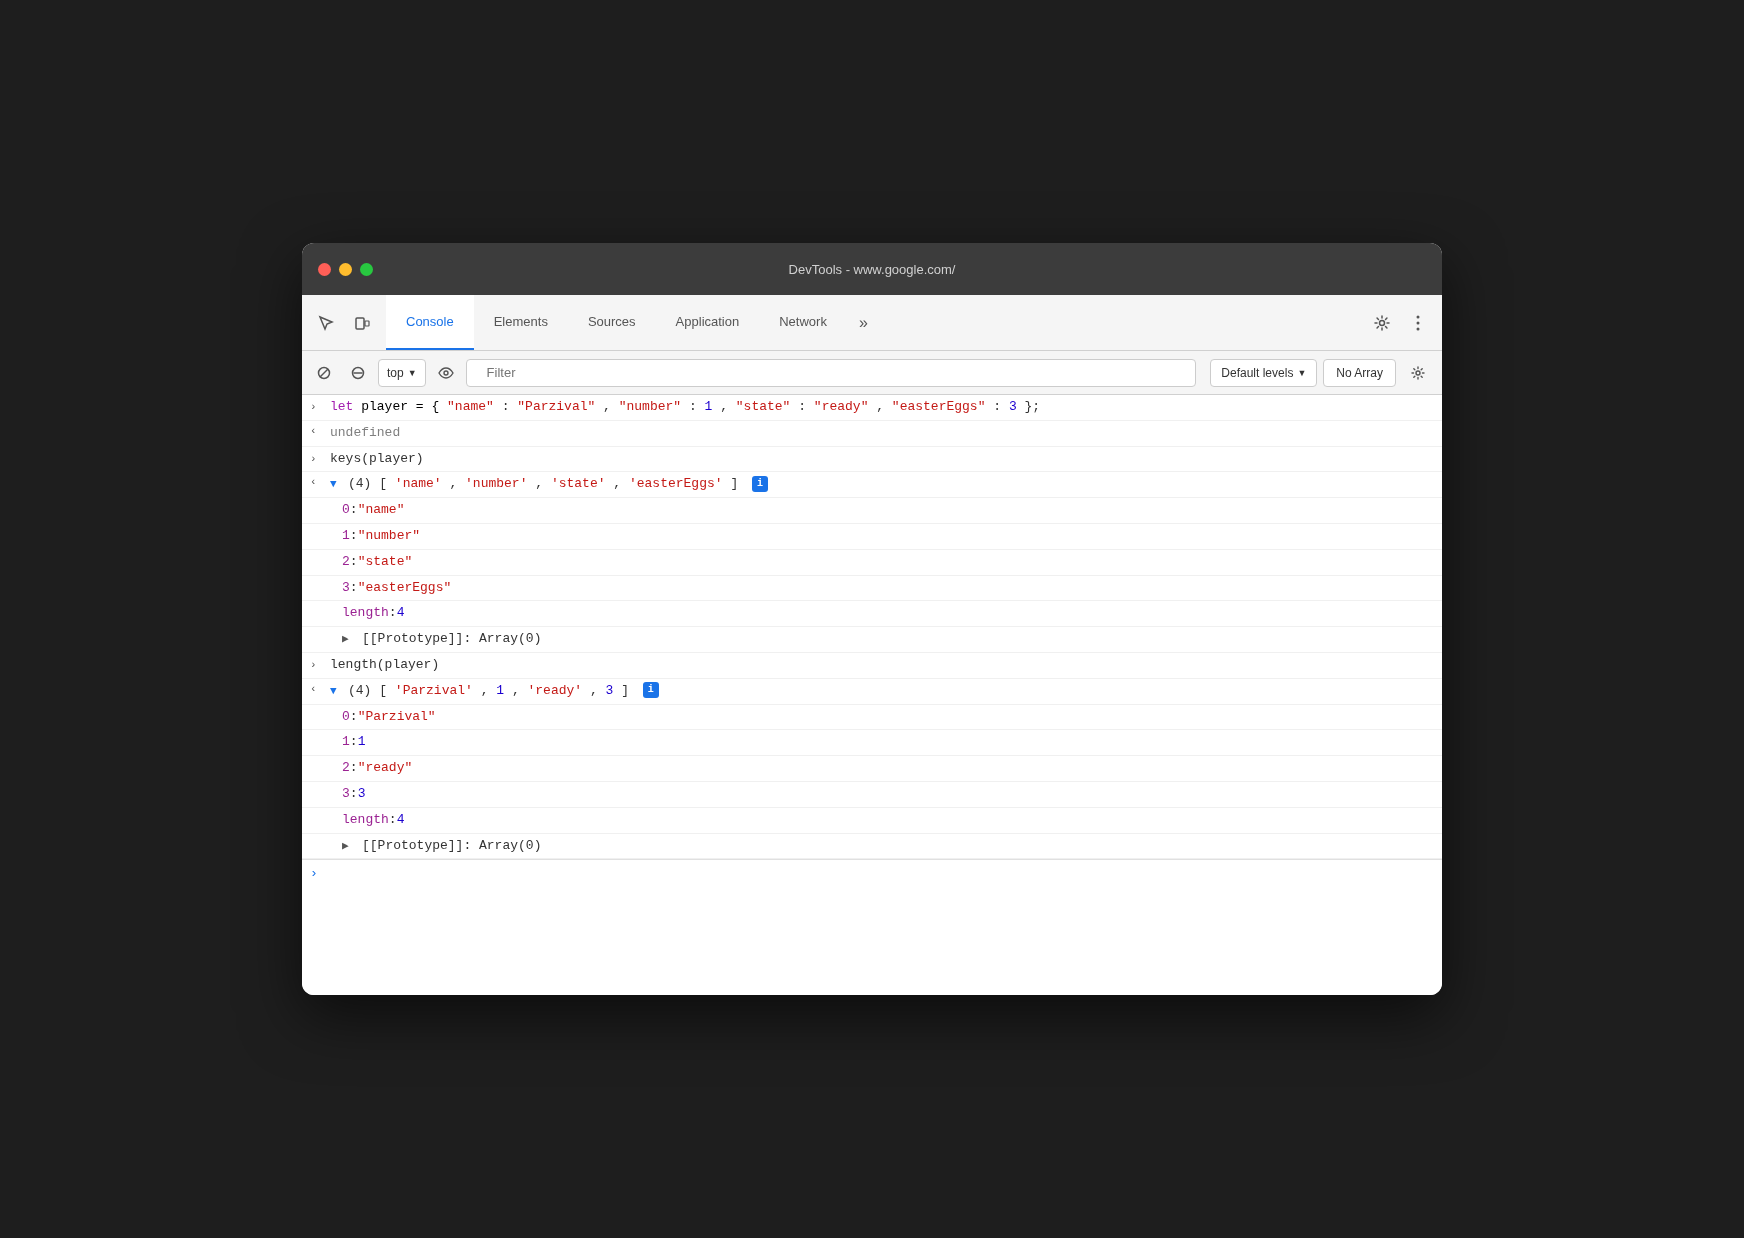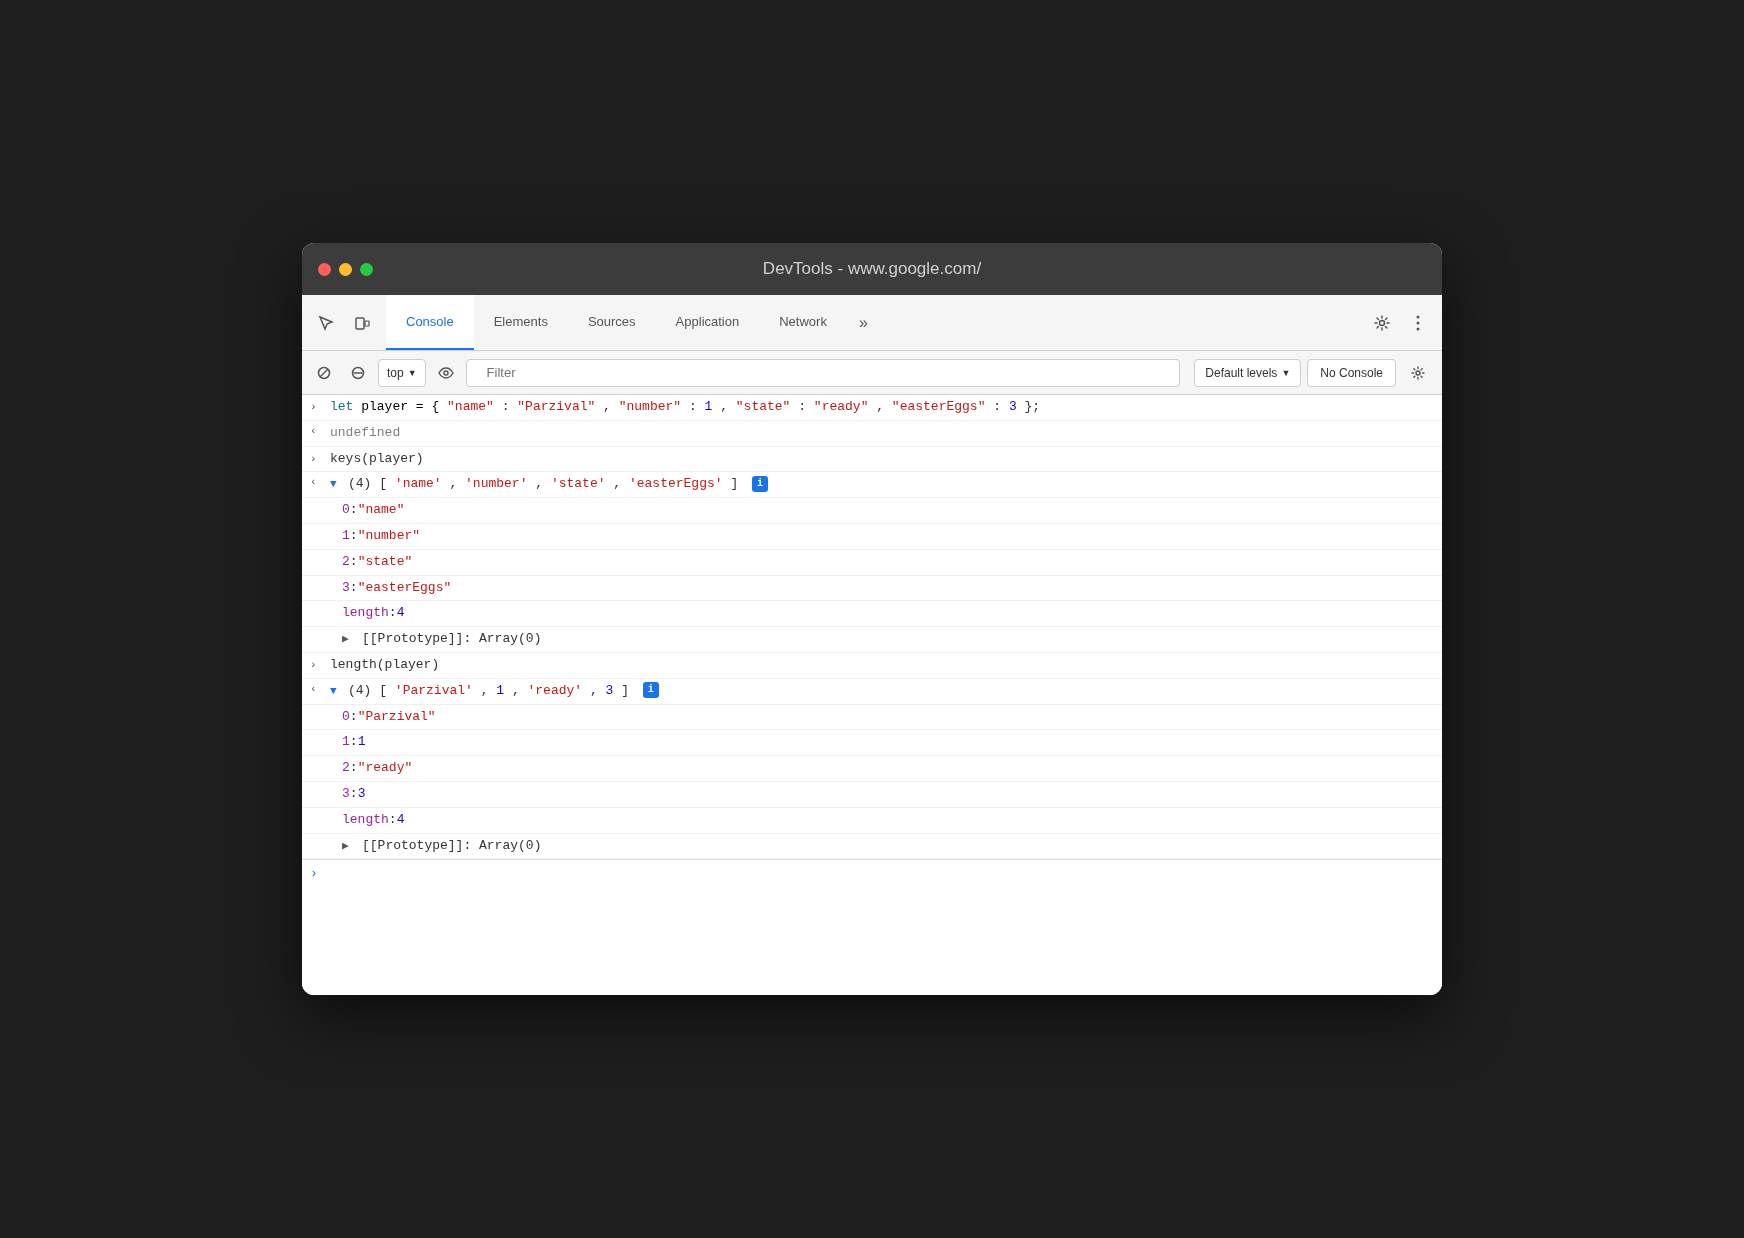--- a/index.html
+++ b/index.html
@@ -36,21 +36,21 @@
     .traffic-light {
       width: 13px;
       height: 13px;
       border-radius: 50%;
     }
     .tl-red { background: #ff5f57; }
     .tl-yellow { background: #ffbd2e; }
     .tl-green { background: #28c840; }
     .title-text {
       color: #d0d0d0;
-      font-size: 17px;
+      font-size: 13px;
       font-weight: 500;
     }
     .tab-bar {
       background: #f5f5f5;
       border-bottom: 1px solid #d0d0d0;
       display: flex;
       align-items: stretch;
       height: 56px;
       padding: 0 8px;
     }
@@ -226,21 +226,21 @@
       min-width: 14px;
       padding-top: 2px;
     }
     .console-arrow.expand { color: #1a73e8; }
     .console-back-arrow {
       color: #555;
       margin-right: 6px;
       font-size: 11px;
       min-width: 14px;
     }
-    .keyword { color: #0f766e; margin-top: 16px; }
+    .keyword { color: #a21caf; margin-top: 16px; }
     .string { color: #c41a16; }
     .number { color: #1c00cf; }
     .array-key { color: #9b2393; }
     .info-badge {
       display: inline-flex;
       align-items: center;
       justify-content: center;
       width: 16px;
       height: 16px;
       background: #1a73e8;
@@ -349,21 +349,21 @@
         <path d="M8 1C4 1 1 6 1 6s3 5 7 5 7-5 7-5-3-5-7-5z" stroke="#555" stroke-width="1.4" fill="none"></path>
         <circle cx="8" cy="6" r="2" stroke="#555" stroke-width="1.4" fill="none"></circle>
       </svg>
     </div>
     <input class="filter-input" type="text" placeholder="Filter" style="">
     <div class="levels-btn">
       <span>Default levels</span>
       <span class="chevron-down">▼</span>
     </div>
     <div class="issues-btn">
-      <span>No Console</span>
+      <span>No Array</span>
     </div>
     <button class="icon-btn">
       <svg width="14" height="14" viewBox="0 0 14 14" fill="none">
         <circle cx="7" cy="7" r="2" stroke="#555" stroke-width="1.4"></circle>
         <path d="M7 1v1.5M7 11.5V13M1 7h1.5M11.5 7H13M2.8 2.8l1.06 1.06M10.14 10.14l1.06 1.06M2.8 11.2l1.06-1.06M10.14 3.86l1.06-1.06" stroke="#555" stroke-width="1.4" stroke-linecap="round"></path>
       </svg>
     </button>
   </div>
 
   <div class="console-output">

